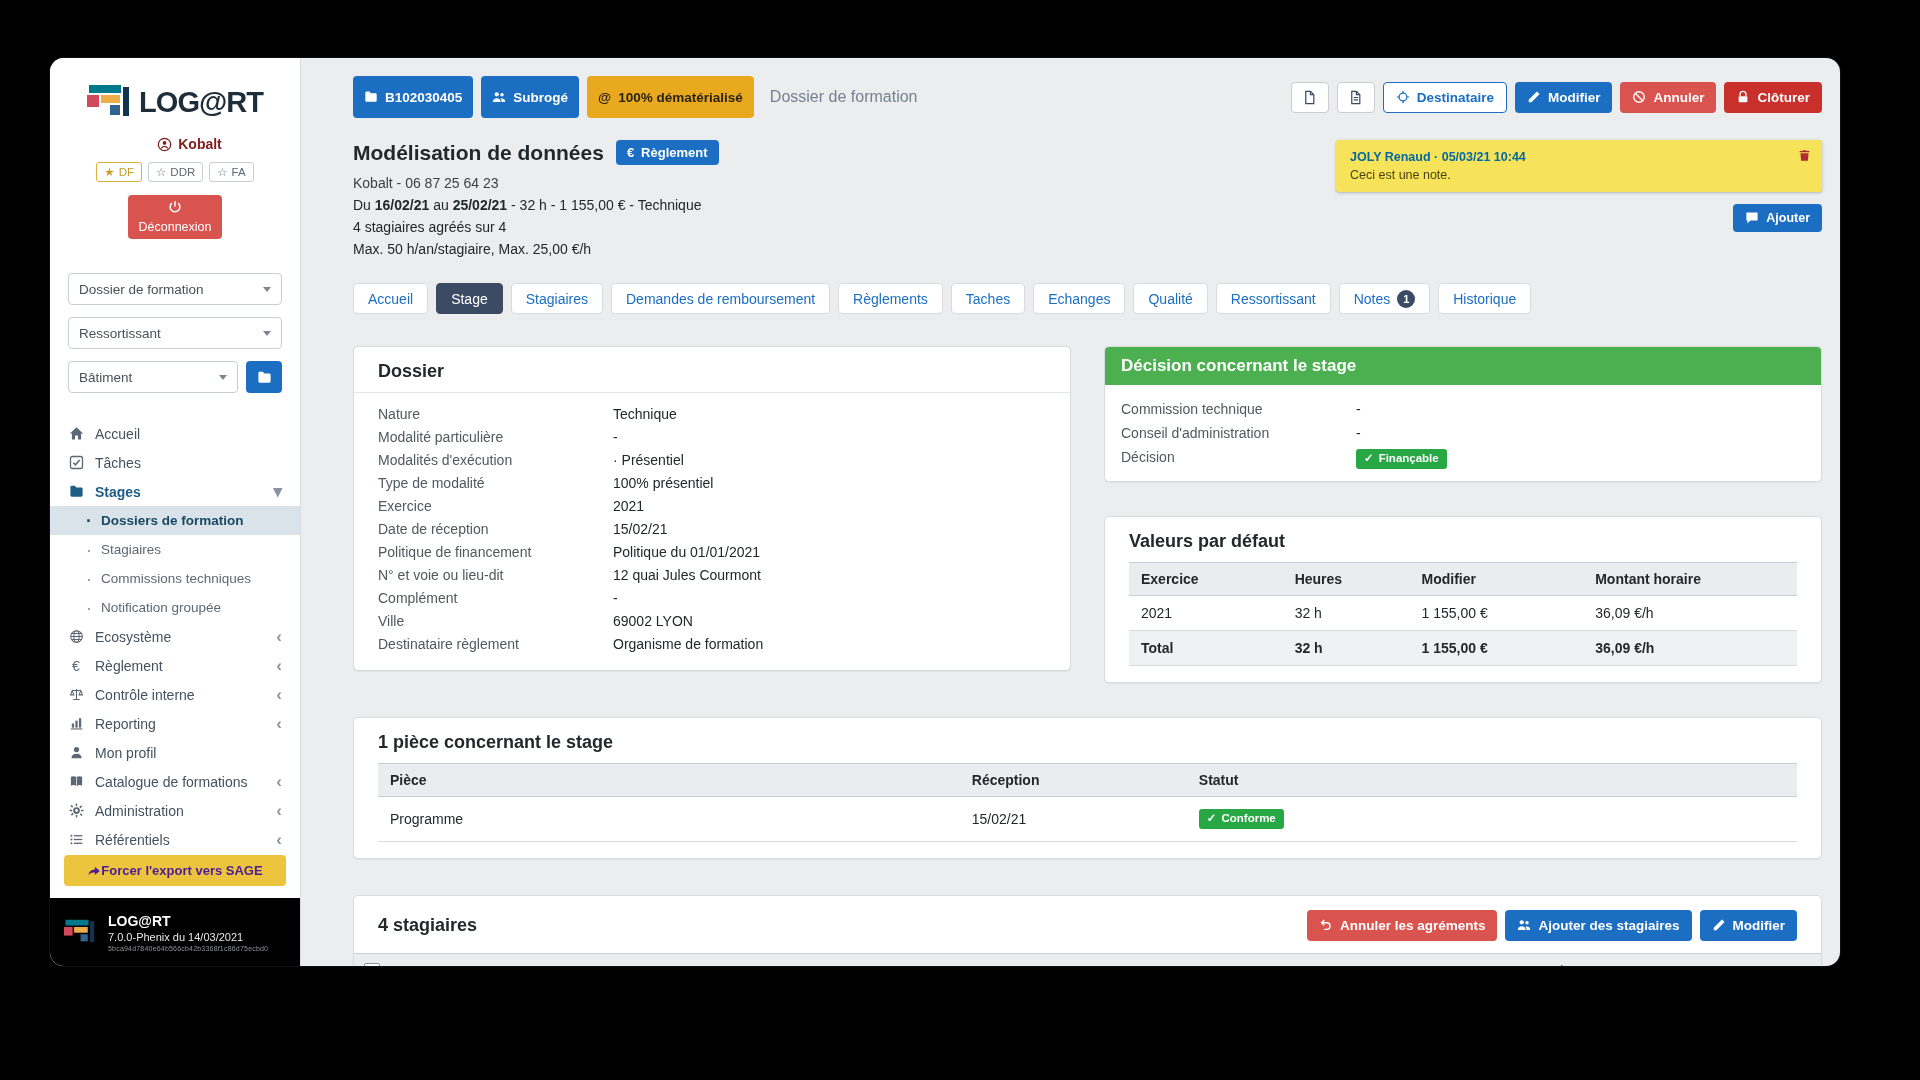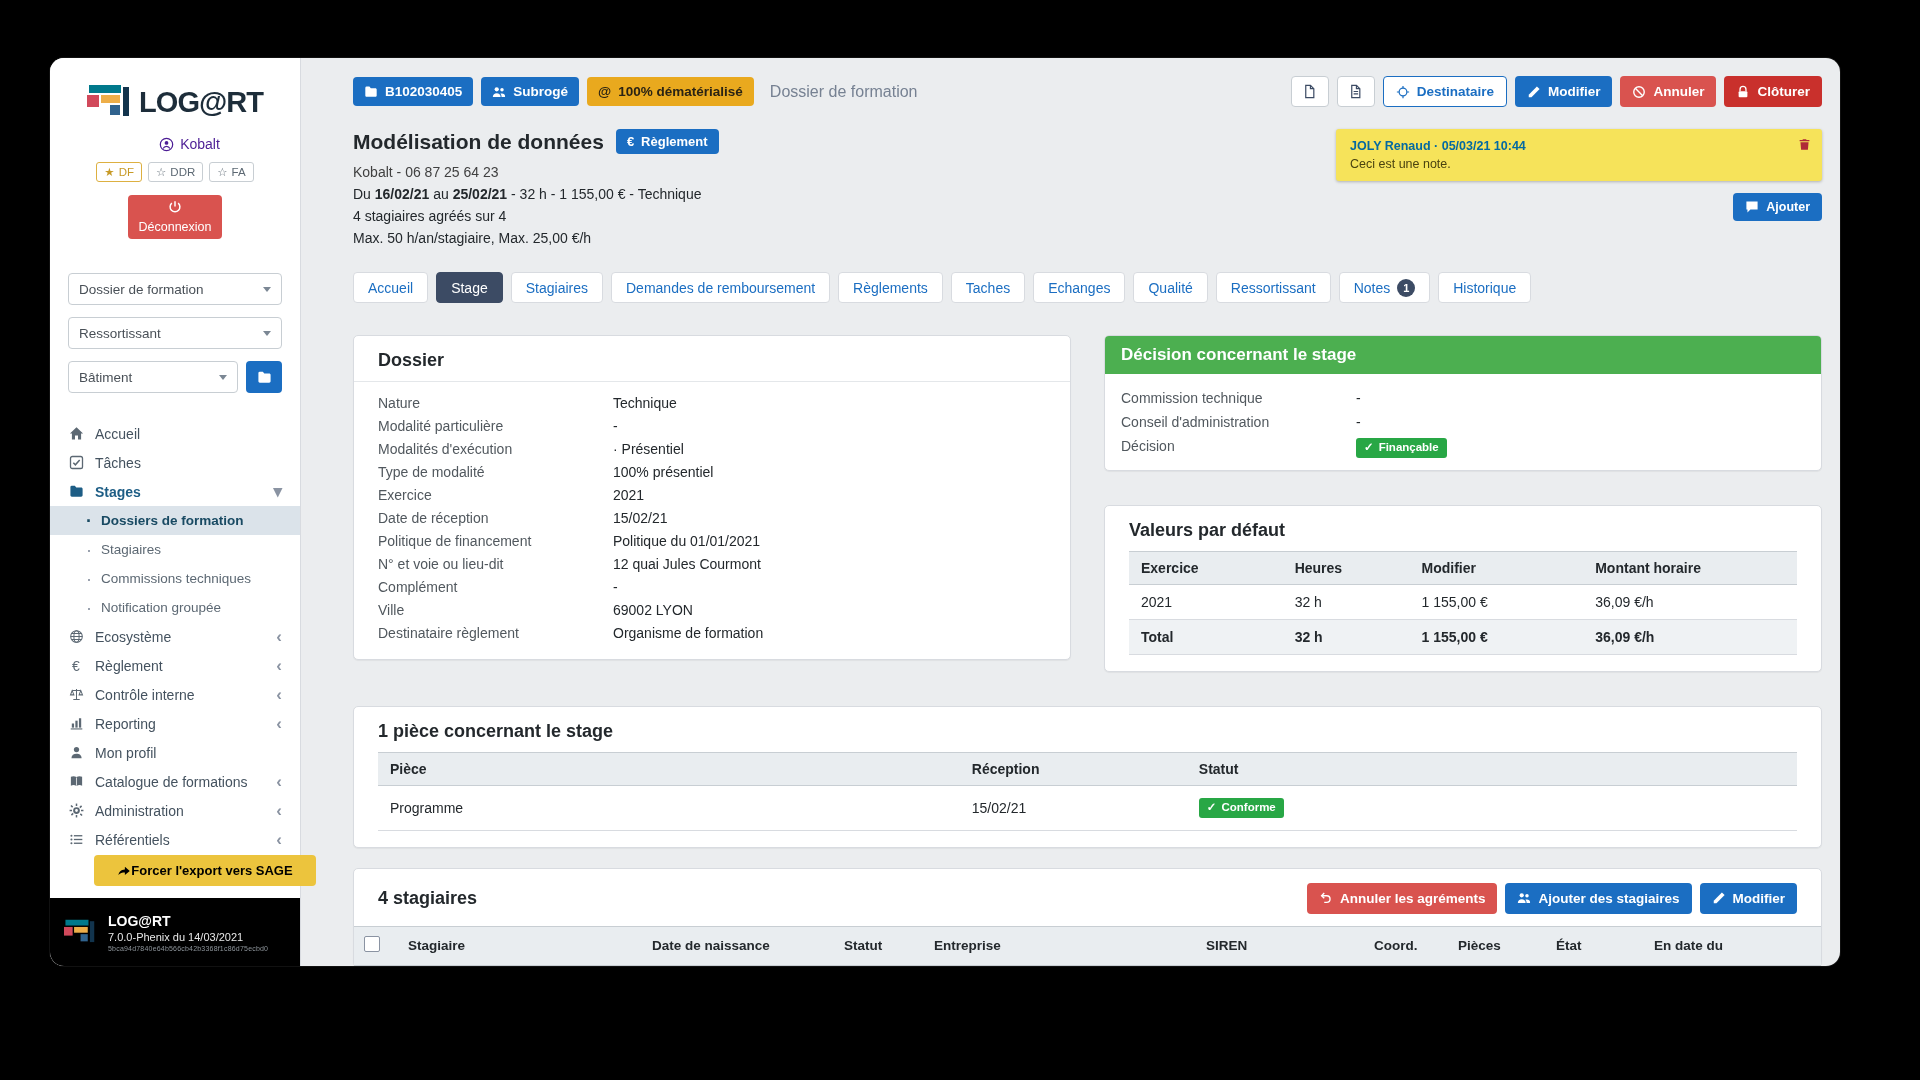--- a/index.html
+++ b/index.html
@@ -11,21 +11,21 @@
   .side-top{padding-top:14px;text-align:center;}
   .logo{display:flex;align-items:center;justify-content:center;gap:8px;height:60px;}
   .lm{position:relative;width:44px;height:40px;}
   .lm i{position:absolute;display:block;}
   .lm .a{left:2px;top:3px;width:32px;height:8px;background:#00798c;}
   .lm .b{left:0;top:13px;width:12px;height:12px;background:#d1495b;}
   .lm .c{left:14px;top:13px;width:19px;height:8px;background:#edae49;}
   .lm .d{left:23px;top:23px;width:10px;height:10px;background:#30638e;}
   .lm .e{left:36px;top:5px;width:6px;height:29px;background:#12344d;}
   .logo-text{font-size:29px;font-weight:bold;color:#1d2d3a;letter-spacing:-1px;}
-  .user-line{display:flex;justify-content:center;align-items:center;gap:6px;margin-top:4px;color:#4c1d95;font-weight:normal;font-size:14px;margin-left:29px;}
+  .user-line{display:flex;justify-content:center;align-items:center;gap:6px;margin-top:4px;color:#7f1d1d;font-weight:bold;font-size:14px;margin-left:29px;}
   .badges-row{display:flex;justify-content:center;gap:6px;margin-top:10px;}
   .rbadge{border:1px solid #c8ced3;color:#5c6873;border-radius:3px;font-size:11.5px;padding:2px 7px;display:inline-flex;gap:4px;align-items:center;background:#fff;}
   .rbadge.gold{border-color:#ddb041;color:#c79a27;}
   .logout-btn{margin:13px auto 0;background:#d9534f;color:#fff;font-size:12.5px;padding:5px 11px;border-radius:4px;display:inline-flex;gap:6px;align-items:center;cursor:pointer;border:none;flex-direction:column;}
   .filters{margin-top:34px;padding:0 18px;display:flex;flex-direction:column;gap:12px;}
   .select{height:30px;border:1px solid #c8ced3;border-radius:4px;background:#fff;display:flex;align-items:center;justify-content:space-between;padding:0 10px;font-size:13.5px;color:#495057;cursor:pointer;}
   .caret{width:0;height:0;border-left:4px solid transparent;border-right:4px solid transparent;border-top:5px solid #7b8794;}
   .filter-row{display:flex;gap:8px;}
   .filter-row .select{flex:1;}
   .folder-btn{width:36px;height:32px;background:#1b6ec2;border-radius:4px;color:#fff;display:flex;align-items:center;justify-content:center;cursor:pointer;border:none;}
@@ -34,32 +34,32 @@
   .mi .ic{width:16px;height:16px;color:#5c6873;display:flex;align-items:center;justify-content:center;flex:none;font-size:14px;}
   .mi .lbl{flex:1;white-space:nowrap;}
   .mi .chev{color:#8a93a2;font-size:17px;line-height:1;font-weight:bold;}
   .mi.parent-active{color:#1d5d85;font-weight:bold;}
   .mi.parent-active .ic{color:#1d5d85;}
   .smi{height:29px;display:flex;align-items:center;padding-left:36px;gap:9px;color:#5c6873;font-size:13.5px;cursor:pointer;}
   .smi .bullet{font-size:18px;line-height:1;color:#8a93a2;}
   .smi.active{background:#dbe3ea;color:#194a63;font-weight:bold;}
   .smi.active .bullet{color:#194a63;}
   .sage-wrap{margin-top:auto;padding:0 14px;margin-bottom:12px;}
-  .sage-btn{width:100%;background:#ecc43d;color:#000000;font-size:13px;font-weight:bold;padding:8px 0;border-radius:4px;display:flex;justify-content:center;align-items:center;border:none;cursor:pointer;margin-left:30px;}
+  .sage-btn{width:100%;background:#ecc43d;color:#4c1d95;font-size:13px;font-weight:bold;padding:8px 0;border-radius:4px;display:flex;justify-content:center;align-items:center;border:none;cursor:pointer;}
   .side-footer{background:#000;height:68px;display:flex;align-items:center;gap:10px;padding:0 14px;}
   .lm.small{transform:scale(.72);transform-origin:left center;width:34px;}
   .f-col{display:flex;flex-direction:column;justify-content:center;}
   .f-app{color:#fff;font-weight:bold;font-size:14px;}
   .f-ver{color:#e8e8e8;font-size:11px;margin-top:2px;}
   .f-hash{color:#8d949a;font-size:7px;margin-top:2px;letter-spacing:.2px;}
 
   
   .main{flex:1;display:flex;flex-direction:column;padding:18px 18px 0 52px;overflow:hidden;}
   .top-row{display:flex;align-items:center;gap:8px;}
-  .badge{height:29px;display:inline-flex;align-items:center;gap:7px;padding:0 11px;border-radius:4px;font-size:13.5px;font-weight:bold;}
+  .badge{height:42px;display:inline-flex;align-items:center;gap:7px;padding:0 11px;border-radius:4px;font-size:13.5px;font-weight:bold;}
   .badge-blue{background:#1b6ec2;color:#fff;}
   .badge-amber{background:#e9a91e;color:#2a2314;}
   .ctx{color:#768192;font-size:16px;margin-left:8px;}
   .top-actions{margin-left:auto;display:flex;gap:8px;align-items:center;}
   .icon-btn{width:38px;height:31px;background:#fff;border:1px solid #c8ced3;border-radius:4px;display:flex;align-items:center;justify-content:center;color:#3c4b64;cursor:pointer;}
   .btn{height:31px;border-radius:4px;padding:0 12px;font-size:13.5px;font-weight:bold;display:inline-flex;align-items:center;gap:7px;border:none;cursor:pointer;white-space:nowrap;}
   .btn-outline-blue{border:1px solid #1b6ec2;color:#1b6ec2;background:#fff;}
   .btn-blue{background:#1b6ec2;color:#fff;}
   .btn-red{background:#d9534f;color:#fff;}
   .btn-darkred{background:#c9302c;color:#fff;}
@@ -98,21 +98,21 @@
   .badge-green{background:#28a745;color:#fff;font-size:11.5px;font-weight:bold;padding:3px 8px;border-radius:3px;display:inline-flex;gap:5px;align-items:center;line-height:1.2;}
 
   .pad-card{padding:14px 24px 16px;}
   .pad-card .card-title{margin-bottom:10px;}
   table{width:100%;border-collapse:collapse;font-size:14px;}
   th{background:#e9edf0;text-align:left;font-weight:bold;color:#23282c;padding:5px 12px;border-top:1px solid #c8ced3;border-bottom:1px solid #c8ced3;height:22px;}
   td{padding:9px 12px;border-bottom:1px solid #d8dbe0;color:#23282c;}
   .total-row td{background:#eff2f4;font-weight:bold;}
   .pieces-table td{padding:12px;}
   .mt-gap{margin-top:34px;}
-  .mt-gap2{margin-top:20px;}
+  .mt-gap2{margin-top:36px;}
 
   .st-head{display:flex;align-items:center;padding:14px 24px 12px;gap:8px;}
   .st-head .card-title{flex:1;}
   .st-table th{font-size:13.5px;padding:8px 10px;}
   .cb{width:14px;height:14px;border:1px solid #8a93a2;border-radius:2px;background:#fff;display:inline-block;cursor:pointer;}
 
   svg{display:block;}
   .ic-s{width:14px;height:14px;}
   .ic-m{width:15px;height:15px;}
 </style>

